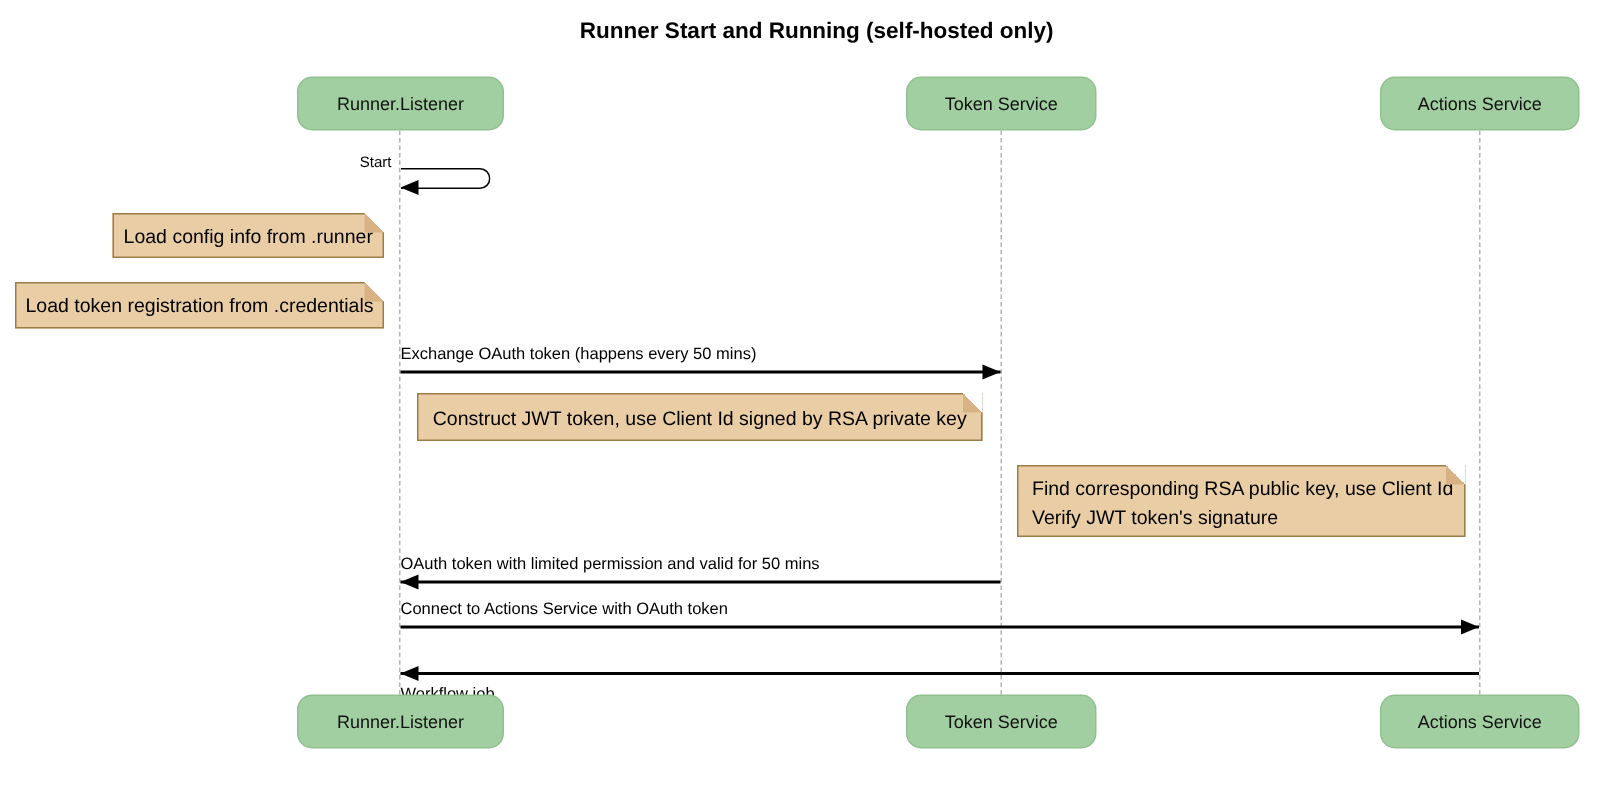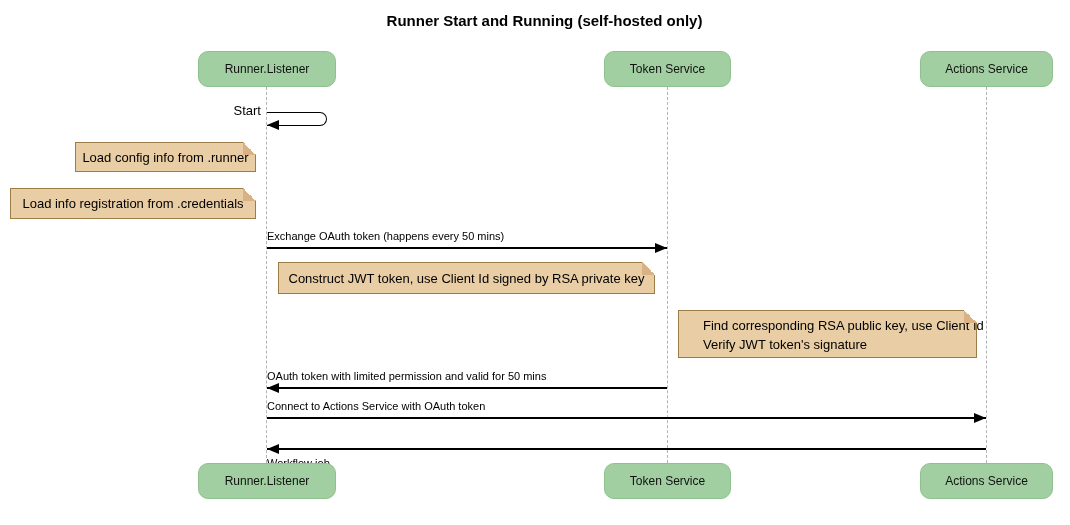--- a/index.html
+++ b/index.html
@@ -65,21 +65,21 @@
   }
   .self-loop {
     position: absolute;
     border: 1.5px solid var(--arrow, #000);
     border-left: none;
     border-radius: 0 9px 9px 0;
     box-sizing: border-box;
   }
   .self-label {
     position: absolute;
-    font-size: 13px;
+    font-size: 10px;
     text-align: right;
     white-space: nowrap;
   }
   .note {
     position: absolute;
     background: var(--note-fill, #e9cda4);
     border: 1px solid var(--note-border, #9c7d48);
     box-sizing: border-box;
     font-size: 13px;
     display: flex;
@@ -93,21 +93,21 @@
     position: absolute;
     top: -1px; right: -1px;
     width: 13px; height: 13px;
     background: linear-gradient(to bottom left,
       #ffffff 0%, #ffffff 50%,
       var(--note-fold, #d8b284) 50%, var(--note-fold, #d8b284) 100%);
   }
   .note.multiline {
     display: block;
     text-align: left;
-    padding: 5px 24px;
+    padding: 5px 9px;
     line-height: 19px;
   }
 </style>
 </head>
 <body>
 
 <div class="canvas">
 
   <div class="title">Runner Start and Running (self-hosted only)</div>
 
@@ -118,21 +118,21 @@
   <div class="lifeline" style="left:266px; top:87px; height:376px;"></div>
   <div class="lifeline" style="left:667px; top:87px; height:376px;"></div>
   <div class="lifeline" style="left:986px; top:87px; height:376px;"></div>
 
   <div class="self-label" style="left:180px; top:103px; width:81px;">Start</div>
   <div class="self-loop" style="left:267px; top:112px; width:60px; height:14px;"></div>
   <div class="arrow-left" style="left:267px; top:120px;"></div>
 
   <div class="note" style="left:75px; top:142px; width:181px; height:30px;">Load config info from .runner</div>
 
-  <div class="note" style="left:10px; top:188px; width:246px; height:31px;">Load info registration from .credentials</div>
+  <div class="note" style="left:10px; top:188px; width:246px; height:31px;">Load token registration from .credentials</div>
 
   <div class="msg-label" style="left:267px; top:230px; width:400px;">Exchange OAuth token (happens every 50 mins)</div>
   <div class="msg-line" style="left:267px; top:247px; width:400px;"></div>
   <div class="arrow-right" style="left:655px; top:243px;"></div>
 
   <div class="note" style="left:278px; top:262px; width:377px; height:32px;">Construct JWT token, use Client Id signed by RSA private key</div>
 
   <div class="note multiline" style="left:678px; top:310px; width:299px; height:48px;">
     <div>Find corresponding RSA public key, use Client Id</div>
     <div>Verify JWT token's signature</div>

